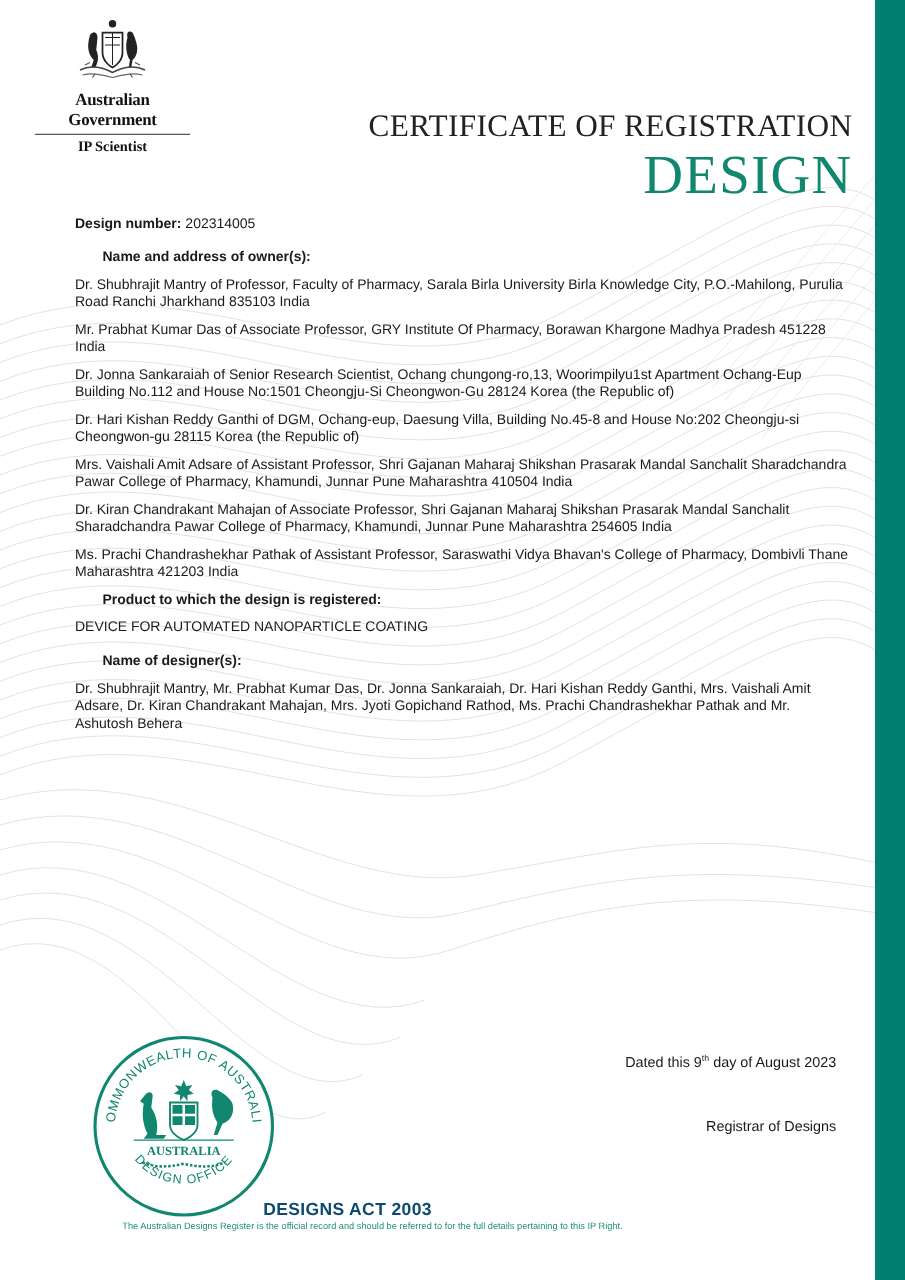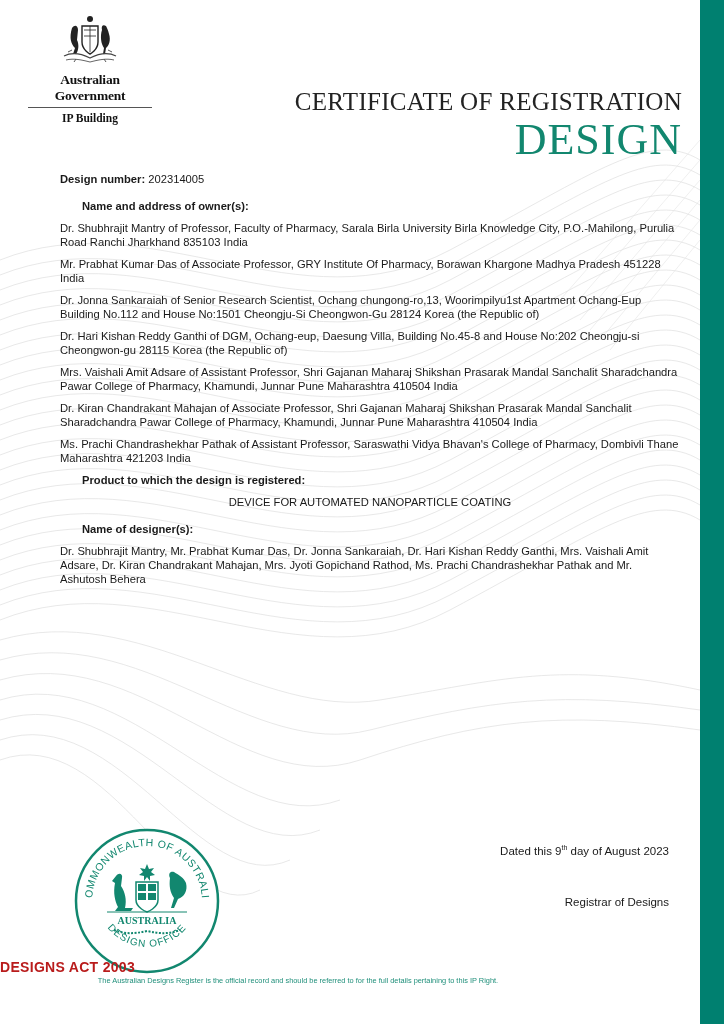--- a/index.html
+++ b/index.html
@@ -43,34 +43,34 @@
       position: absolute; left: 60px; top: 172px; width: 620px;
       font-size: 11.2px; line-height: 14px;
     }
     .content p { margin: 0; }
     .label-b { font-weight: bold; }
     .design-number { margin-bottom: 13px !important; }
     .intro { margin-bottom: 11px !important; }
     .section-head { font-weight: bold; margin-bottom: 8px !important; padding-left: 22px; }
     .owner { margin-bottom: 8px !important; }
     .owner-last { margin-bottom: 13px !important; }
-    .product { margin-bottom: 13px !important; text-align: center; }
+    .product { margin-bottom: 13px !important; }
     .seal {
       position: absolute; left: 72px; top: 826px; width: 150px; height: 150px;
     }
     .dated {
       position: absolute; right: 55px; top: 844px; font-size: 11.5px; text-align: right;
     }
     .dated sup { font-size: 7px; }
     .registrar {
       position: absolute; right: 55px; top: 872px; font-size: 11.5px;  margin-top: 24px;
     }
     .act {
-      position: absolute; left: 0; width: 556px; top: 959px; 
-      font-weight: bold; font-size: 14px; color: #b91c1c; letter-spacing: 0.3px;
+      position: absolute; left: 0; width: 556px; top: 959px; text-align: center;
+      font-weight: bold; font-size: 14px; color: #0c4a6e; letter-spacing: 0.3px;
     }
     .footer-note {
       position: absolute; left: 0; width: 596px; top: 976px; text-align: center;
       font-size: 7.4px; color: #1f8f7a;
     }
   </style>
 </head>
 <body>
 
 <svg class="bg-waves" viewBox="0 0 700 1024" preserveAspectRatio="none">
@@ -126,38 +126,38 @@
     <path d="M28 12 h16 v16 c0 8 -8 12 -8 12 c0 0 -8 -4 -8 -12 z" fill="none" stroke="#222" stroke-width="1.4"></path>
     <path d="M30 16 h12 M30 22 h12 M36 12 v26" stroke="#222" stroke-width="0.8"></path>
     <path d="M18 14 c3 -4 6 -2 6 2 l-1 10 c2 4 2 10 -1 14 l-3 0 l2 -6 c-4 -4 -6 -10 -3 -20 z" fill="#222"></path>
     <path d="M52 12 c-3 -2 -5 0 -4 4 c-2 6 -1 14 2 18 l-1 6 h2 l1 -6 c3 -2 5 -8 3 -14 c-1 -4 -2 -6 -3 -8 z" fill="#222"></path>
     <path d="M10 42 c8 -4 18 -2 26 2 c8 -4 18 -6 26 -2" fill="none" stroke="#444" stroke-width="1.2"></path>
     <path d="M12 46 c8 -2 16 0 24 2 c8 -2 16 -4 24 -2" fill="none" stroke="#666" stroke-width="1"></path>
     <path d="M14 38 l4 -2 M58 38 l-4 -2 M20 48 l2 -3 M52 48 l-2 -3" stroke="#555" stroke-width="1"></path>
   </svg>
   <div class="gov-name">Australian Government</div>
   <div class="gov-rule"></div>
-  <div class="gov-sub">IP Building</div>
+  <div class="gov-sub">IP Scientist</div>
 </div>
 
 <div class="cert-title">CERTIFICATE OF REGISTRATION</div>
 <div class="cert-type">DESIGN</div>
 
 <div class="content">
   <p class="design-number">
     <span class="label-b">Design number:</span><span> 202314005</span>
   </p>
 
   <p class="section-head">Name and address of owner(s):</p>
   <p class="owner">Dr. Shubhrajit Mantry of Professor, Faculty of Pharmacy, Sarala Birla University Birla Knowledge City, P.O.-Mahilong, Purulia Road Ranchi Jharkhand 835103 India</p>
   <p class="owner">Mr. Prabhat Kumar Das of Associate Professor, GRY Institute Of Pharmacy, Borawan Khargone Madhya Pradesh 451228 India</p>
   <p class="owner">Dr. Jonna Sankaraiah of Senior Research Scientist, Ochang chungong-ro,13, Woorimpilyu1st Apartment Ochang-Eup Building No.112 and House No:1501 Cheongju-Si Cheongwon-Gu 28124 Korea (the Republic of)</p>
   <p class="owner">Dr. Hari Kishan Reddy Ganthi of DGM, Ochang-eup, Daesung Villa, Building No.45-8 and House No:202 Cheongju-si Cheongwon-gu 28115 Korea (the Republic of)</p>
   <p class="owner">Mrs. Vaishali Amit Adsare of Assistant Professor, Shri Gajanan Maharaj Shikshan Prasarak Mandal Sanchalit Sharadchandra Pawar College of Pharmacy, Khamundi, Junnar Pune Maharashtra 410504 India</p>
-  <p class="owner">Dr. Kiran Chandrakant Mahajan of Associate Professor, Shri Gajanan Maharaj Shikshan Prasarak Mandal Sanchalit Sharadchandra Pawar College of Pharmacy, Khamundi, Junnar Pune Maharashtra 410504 India</p>
+  <p class="owner">Dr. Kiran Chandrakant Mahajan of Associate Professor, Shri Gajanan Maharaj Shikshan Prasarak Mandal Sanchalit Sharadchandra Pawar College of Pharmacy, Khamundi, Junnar Pune Maharashtra 254605 India</p>
   <p class="owner">Ms. Prachi Chandrashekhar Pathak of Assistant Professor, Saraswathi Vidya Bhavan's College of Pharmacy, Dombivli Thane Maharashtra 421203 India</p>
 
   <p class="section-head">Product to which the design is registered:</p>
   <p class="product">DEVICE FOR AUTOMATED NANOPARTICLE COATING</p>
 
   <p class="section-head">Name of designer(s):</p>
   <p>Dr. Shubhrajit Mantry, Mr. Prabhat Kumar Das, Dr. Jonna Sankaraiah, Dr. Hari Kishan Reddy Ganthi, Mrs. Vaishali Amit Adsare, Dr. Kiran Chandrakant Mahajan, Mrs. Jyoti Gopichand Rathod, Ms. Prachi Chandrashekhar Pathak and Mr. Ashutosh Behera</p>
 </div>
 
 <svg class="seal" viewBox="0 0 150 150">

